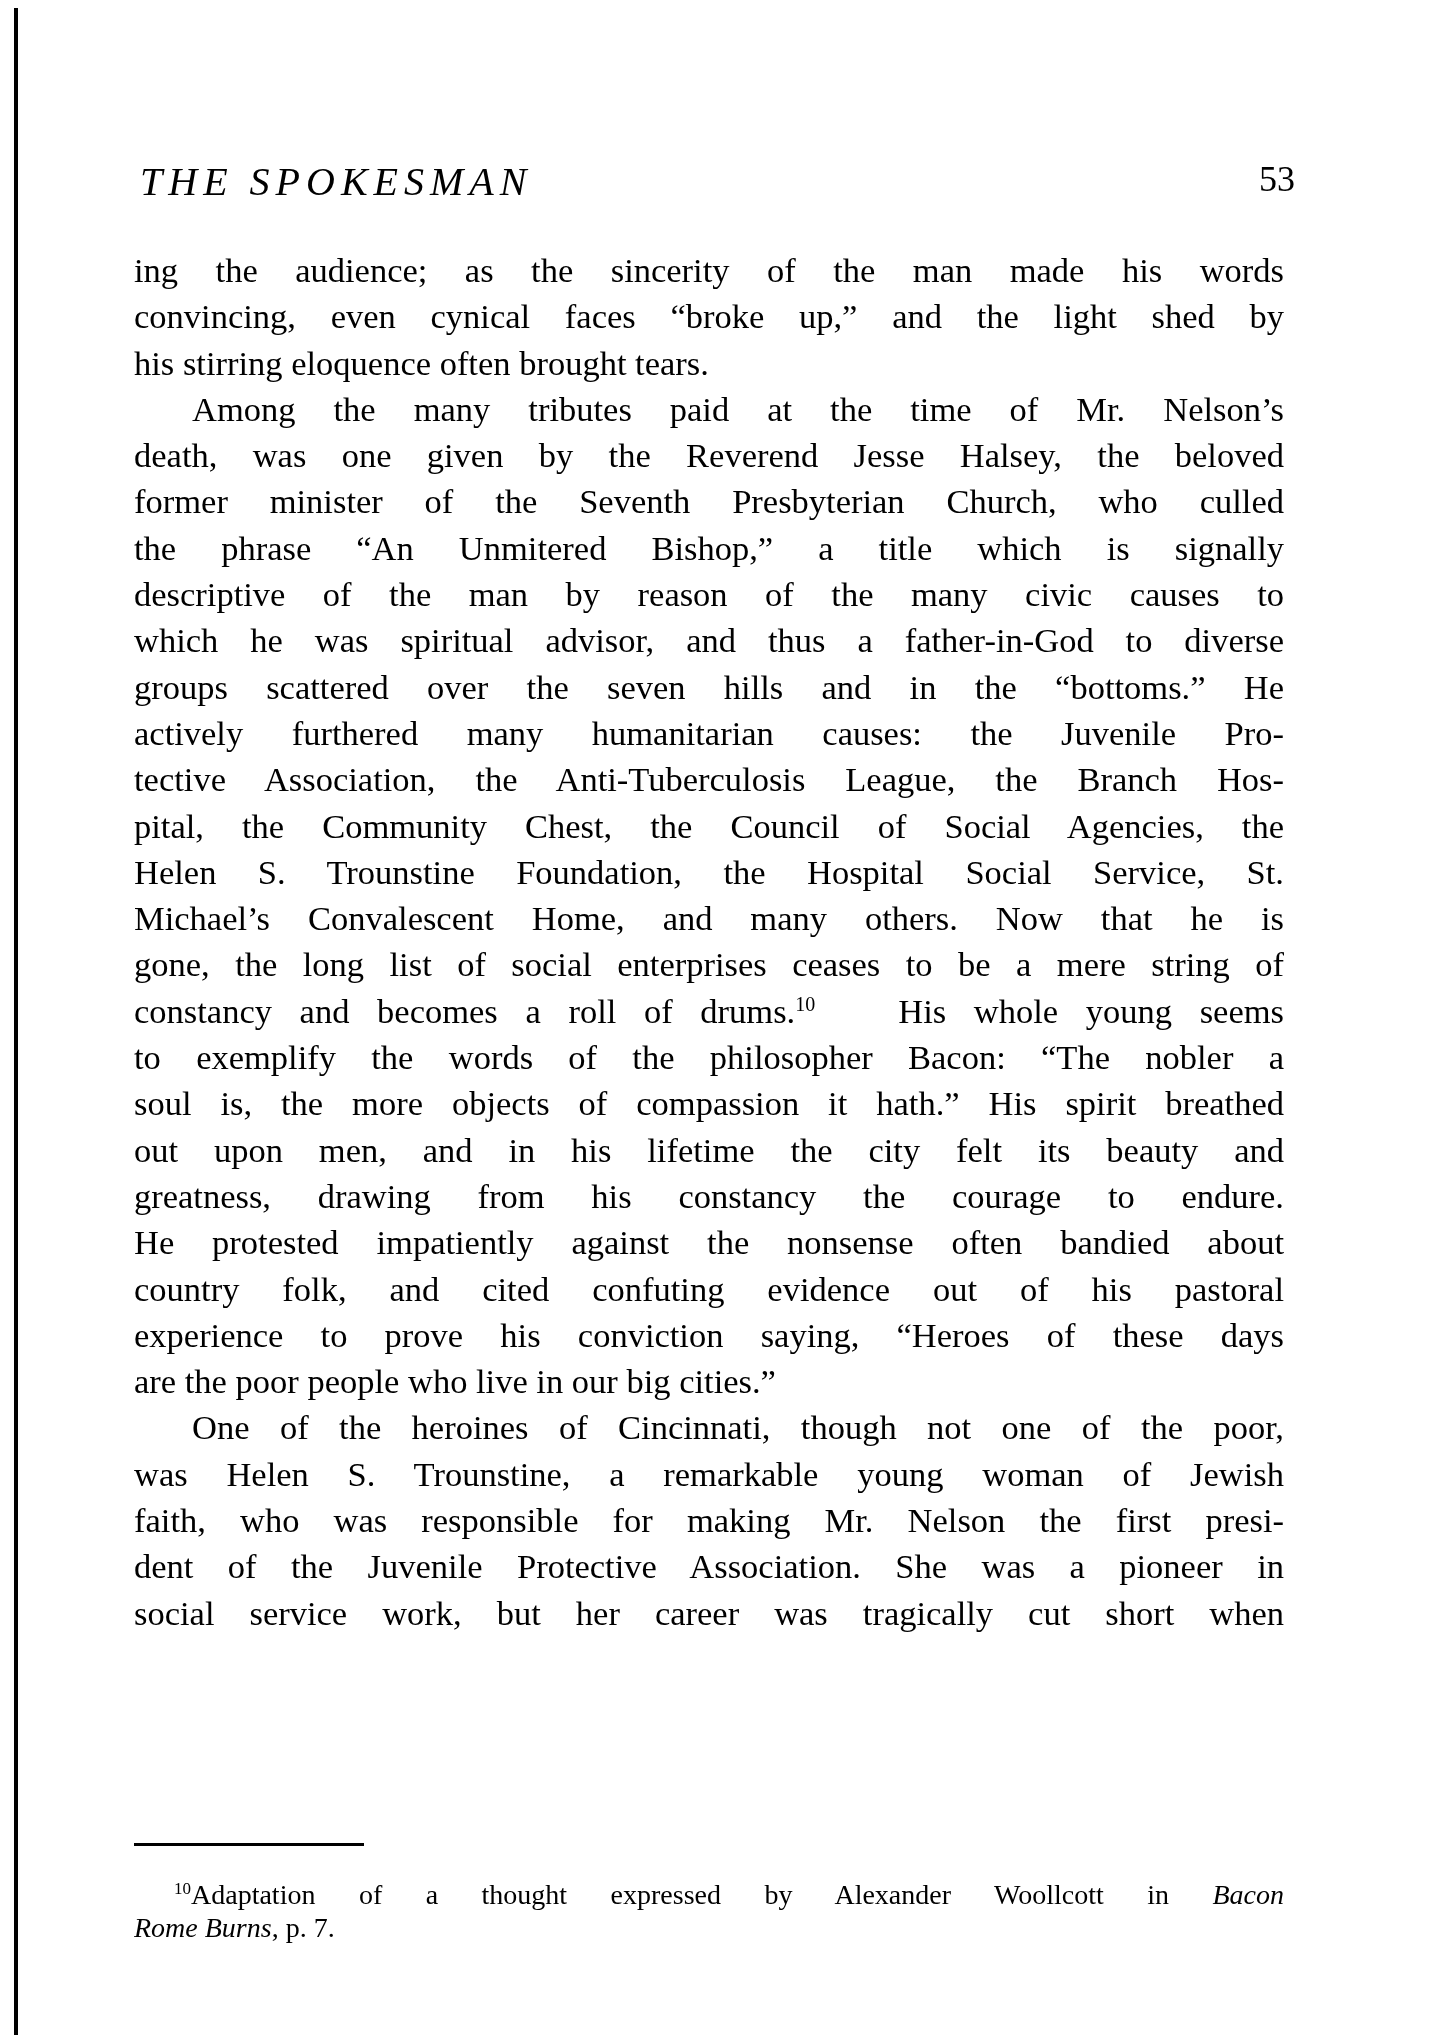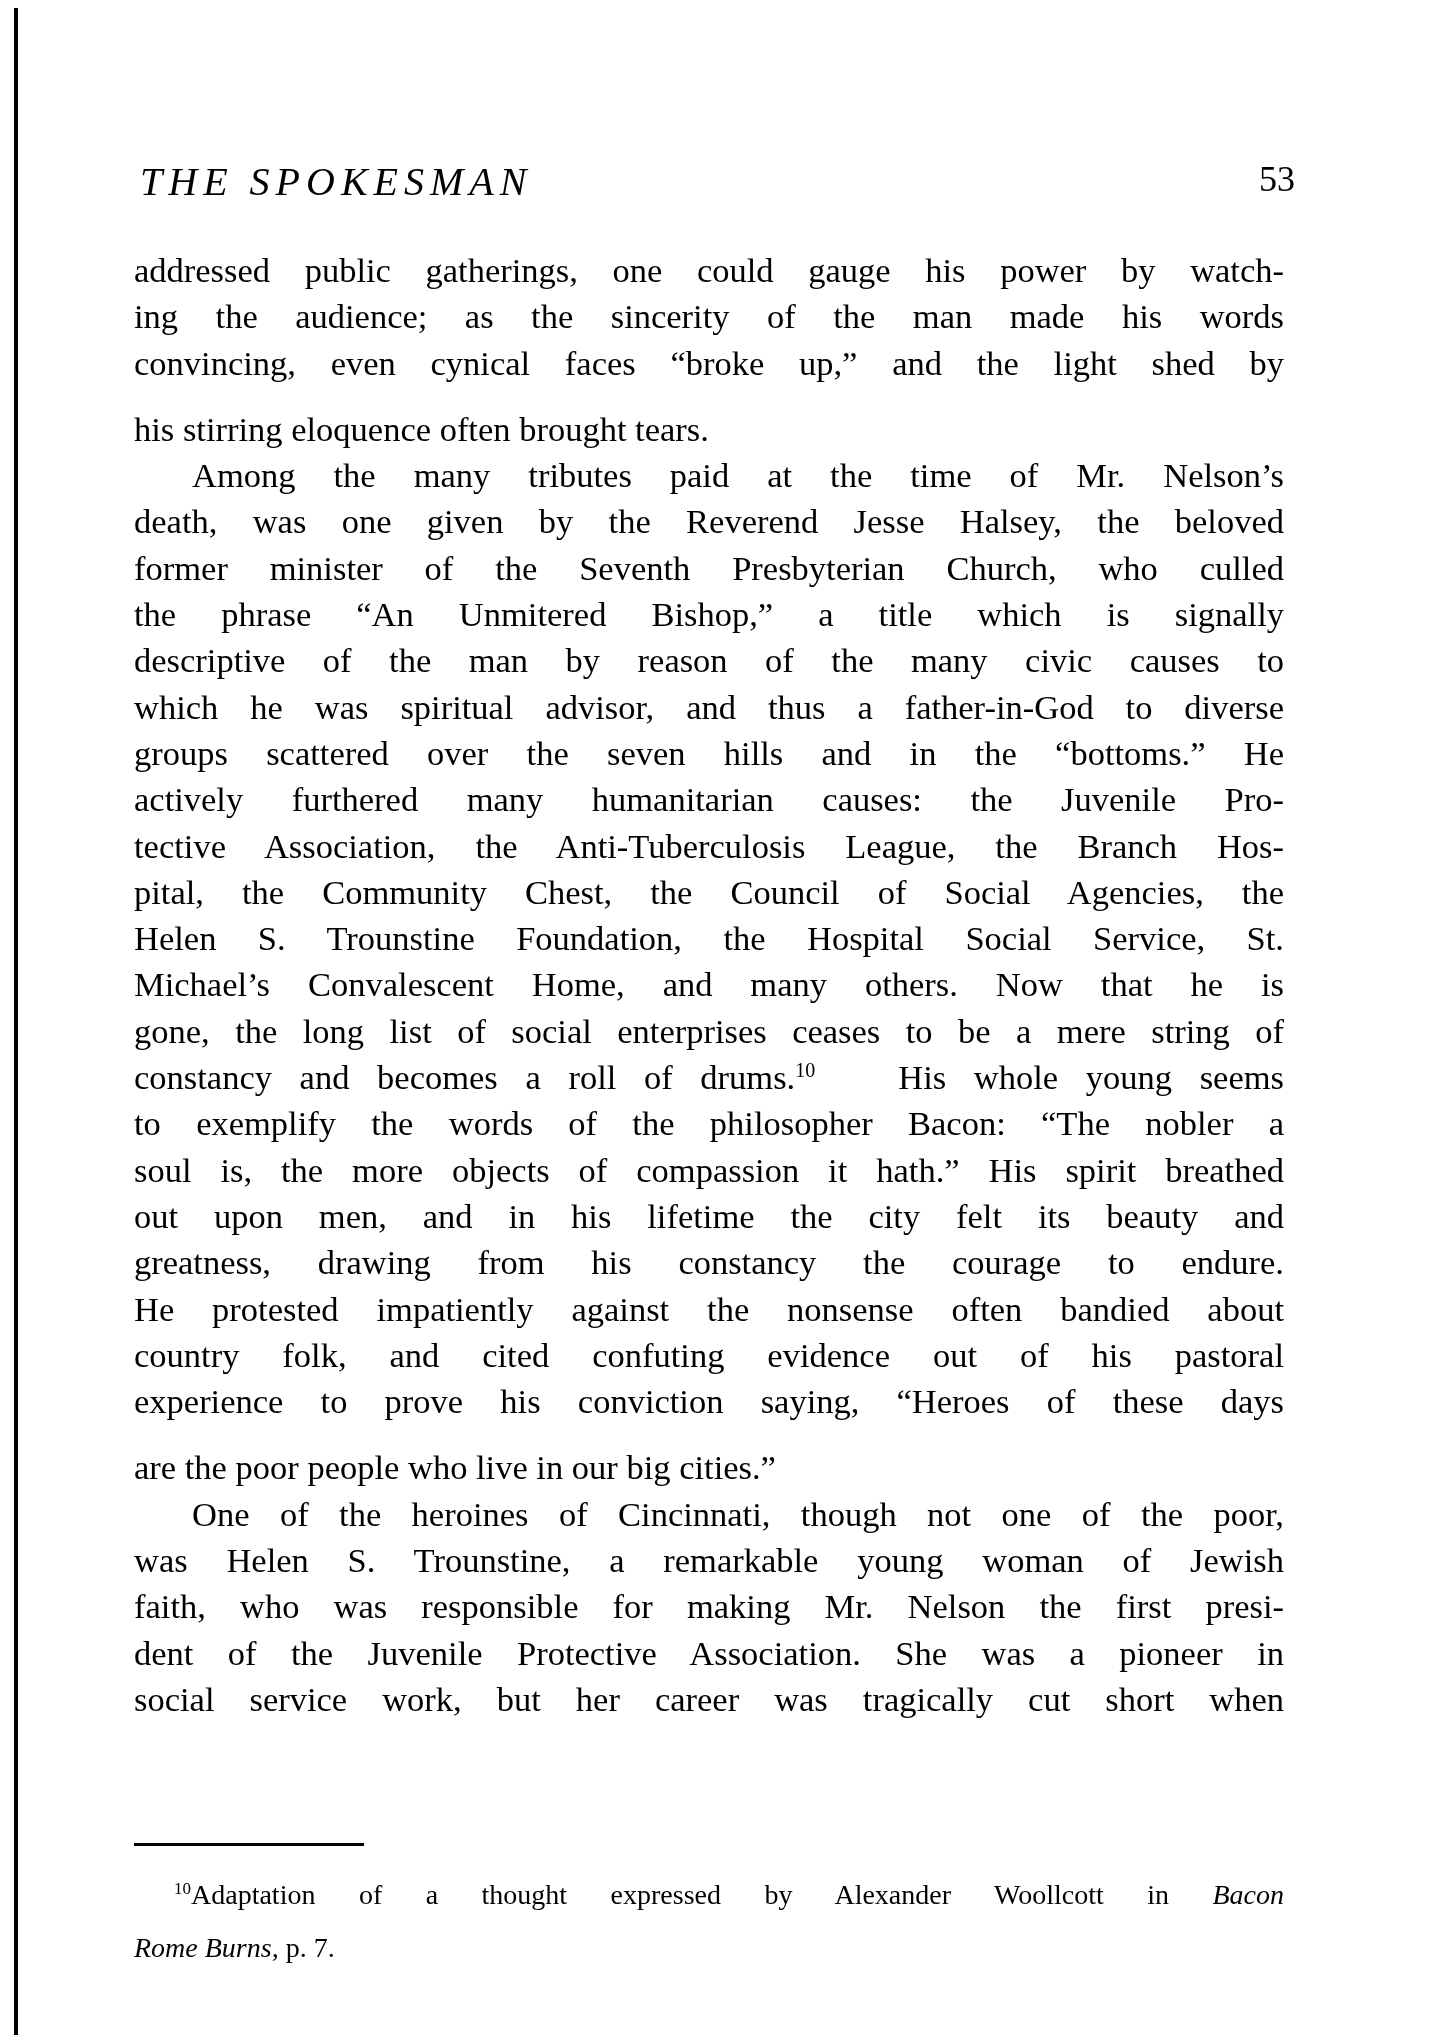--- a/index.html
+++ b/index.html
@@ -56,21 +56,20 @@
     .line {
       height: 46.3px;
       line-height: 46.3px;
       white-space: nowrap;
       text-align: justify;
       text-align-last: justify;
       overflow: hidden;
     }
     .line.last {
       text-align-last: left;
-      margin-top: 20px;
     }
     .line.indent {
       padding-left: 58px;
     }
     sup.fn {
       font-size: 20px;
       vertical-align: super;
       line-height: 0;
     }
     .footnote-rule {
@@ -107,21 +106,20 @@
 
 <div class="binding-edge"></div>
 
 <header class="running-head">
   <div class="running-title">THE SPOKESMAN</div>
   <div class="page-number">53</div>
 </header>
 
 <main class="body-text">
 
-  <div class="line">addressed public gatherings, one could gauge his power by watch-</div>
   <div class="line">ing the audience; as the sincerity of the man made his words</div>
   <div class="line">convincing, even cynical faces “broke up,” and the light shed by</div>
   <div class="line last">his stirring eloquence often brought tears.</div>
 
   <div class="line indent">Among the many tributes paid at the time of Mr. Nelson’s</div>
   <div class="line">death, was one given by the Reverend Jesse Halsey, the beloved</div>
   <div class="line">former minister of the Seventh Presbyterian Church, who culled</div>
   <div class="line">the phrase “An Unmitered Bishop,” a title which is signally</div>
   <div class="line">descriptive of the man by reason of the many civic causes to</div>
   <div class="line">which he was spiritual advisor, and thus a father-in-God to diverse</div>

